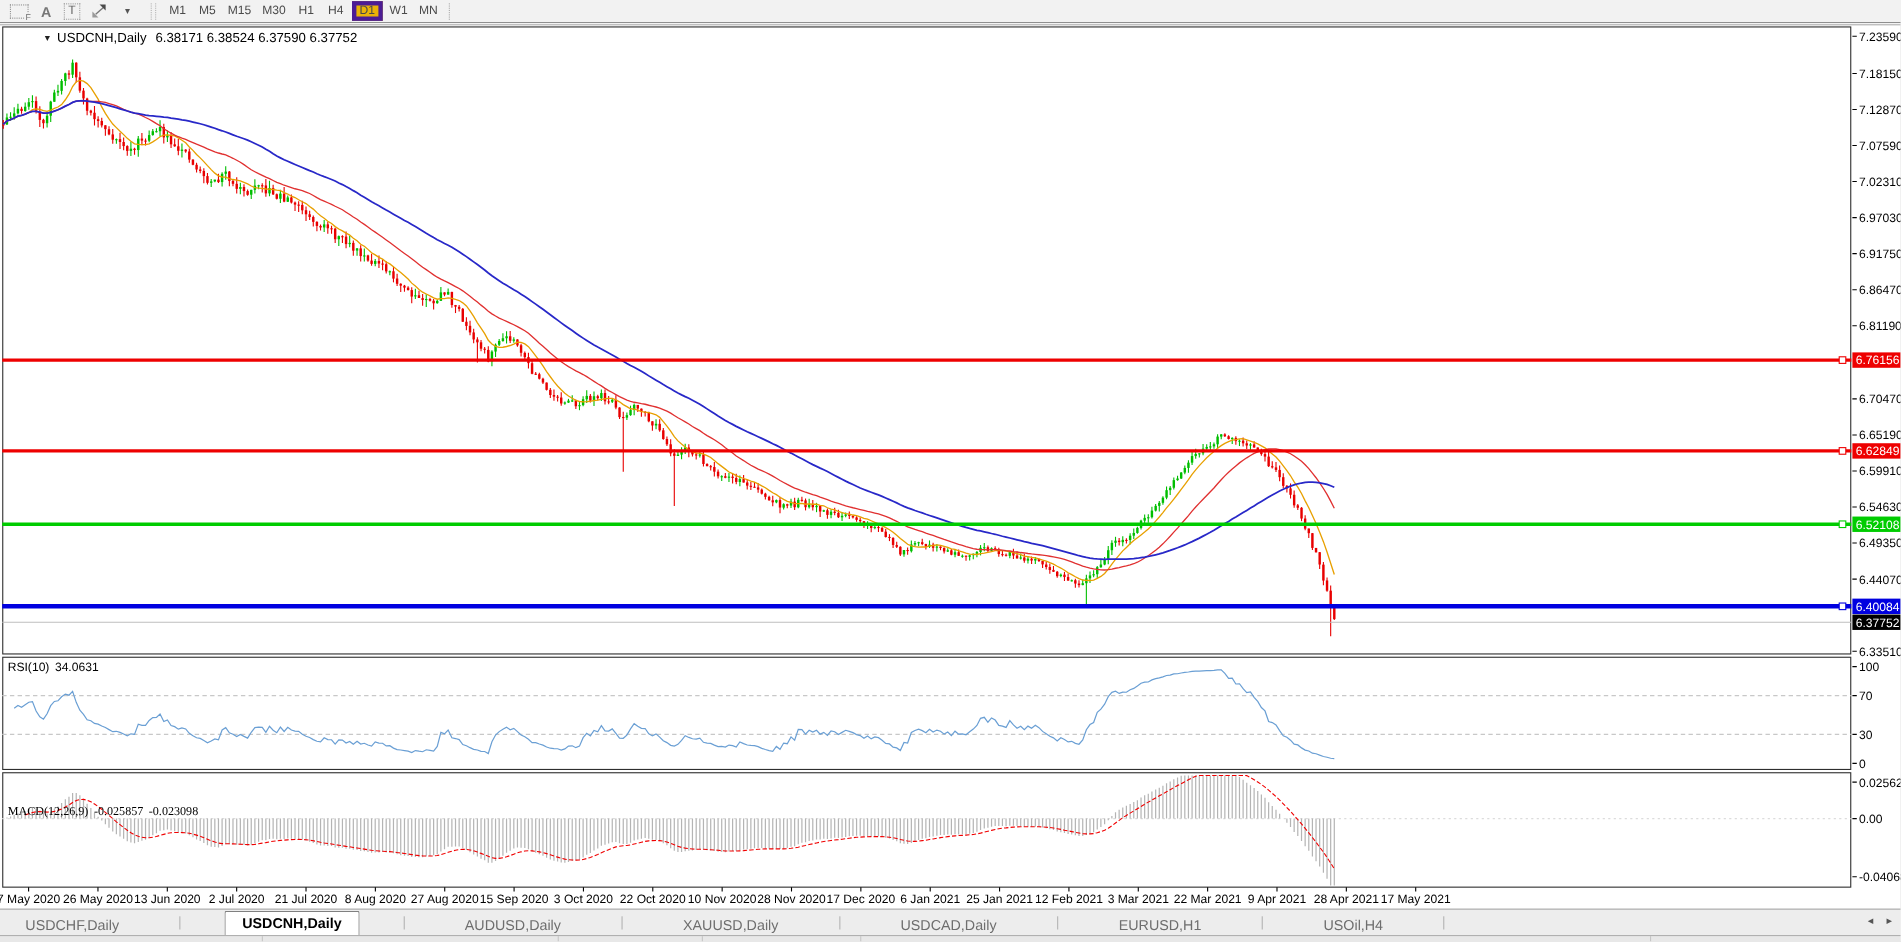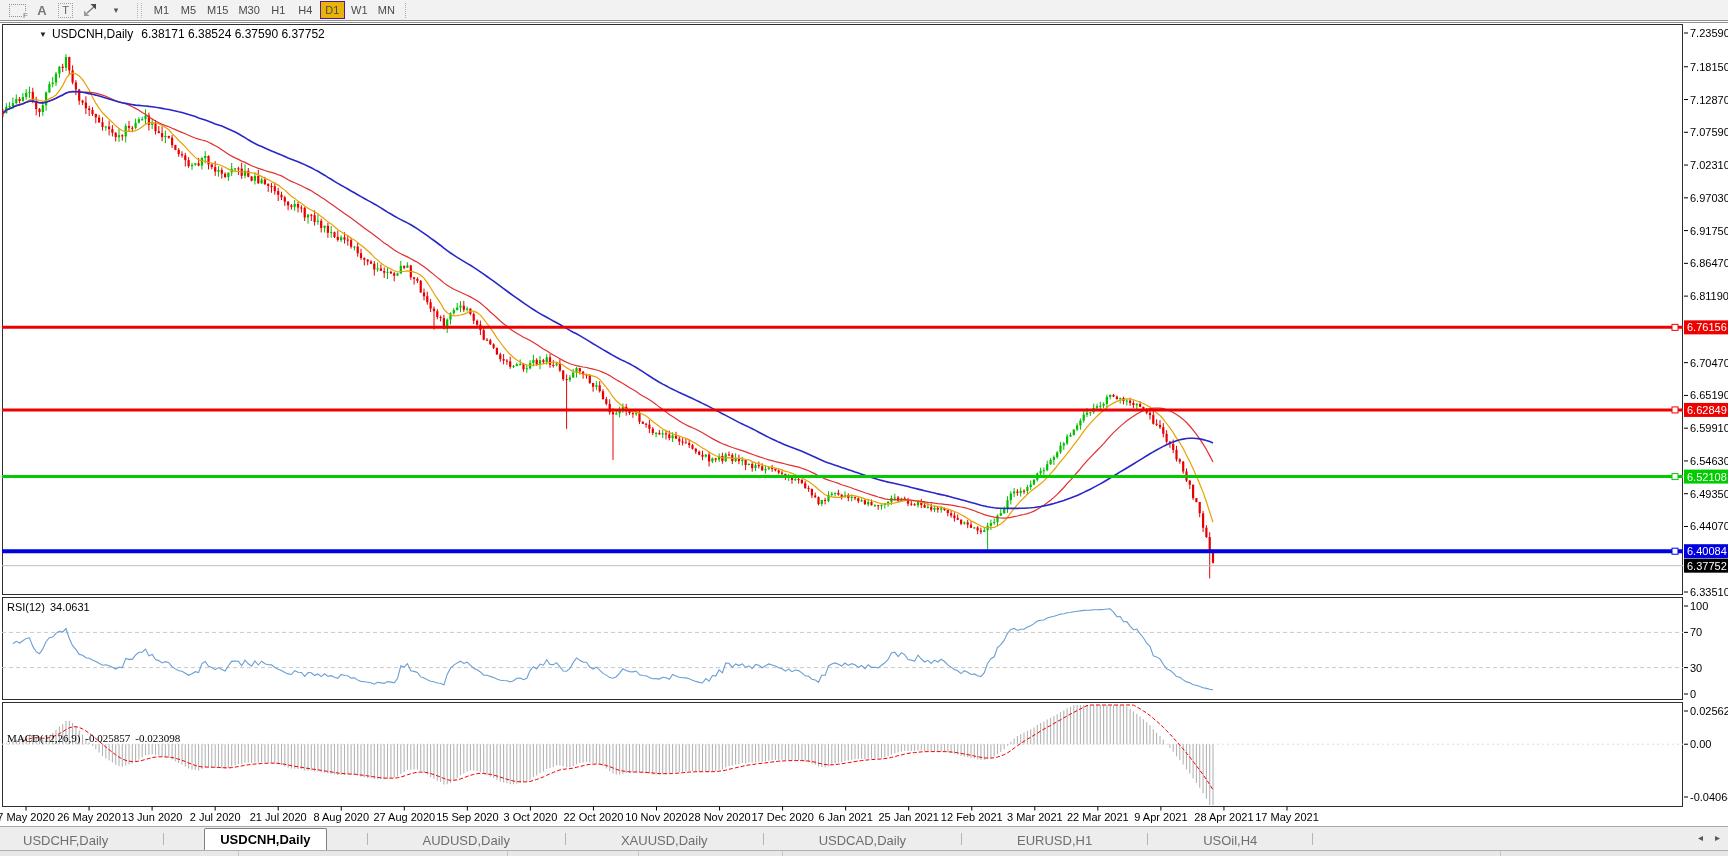--- a/index.html
+++ b/index.html
@@ -5,21 +5,21 @@
   html,body{margin:0;padding:0;background:#d8d8d8;font-family:"Liberation Sans",sans-serif;}
   #app{position:relative;width:1728px;height:856px;background:#ffffff;overflow:hidden;}
 
   
   .toolbar{position:absolute;top:0;left:0;width:1728px;height:21px;background:#f2f2f2;
            border-bottom:1px solid #8f8f8f;display:flex;align-items:center;padding-left:4px;box-sizing:border-box;}
   .tbtn{display:flex;align-items:center;justify-content:center;height:18px;min-width:20px;margin:0 1px;
         font-family:"Liberation Sans",sans-serif;font-size:12px;color:#666;background:transparent;border:1px solid transparent;padding:0 3px;}
   .tbtn.abtn{font-size:13px;font-weight:bold;color:#777;}
   .tbtn.tf{font-size:11px;color:#4a4a4a;min-width:25px;}
-  .tbtn.tf.active{background:#eab308;border:1px solid #4c1d95;}
+  .tbtn.tf.active{background:#eab308;border:4px solid #4c1d95;}
   .sep{width:0;height:15px;border-left:1px dotted #a8a8a8;margin:0 5px;}
   .grip{width:3px;height:15px;border-left:1px dotted #b4b4b4;border-right:1px dotted #b4b4b4;margin:0 6px 0 10px;}
   .ficon{width:15px;height:11px;border:1px dotted #909090;position:relative;display:inline-block;}
   .fletter{font-size:8px;color:#707070;position:absolute;right:-3px;bottom:-4px;background:#f2f2f2;line-height:1;padding-left:1px;}
   .tbox{width:13px;height:13px;border:1px dotted #a0a0a0;display:flex;align-items:center;justify-content:center;
         font-size:11px;color:#666;}
   .caret{font-size:9px;color:#555;}
 
   
   .chart-title{position:absolute;left:8px;top:27px;font-size:12px;color:#000;z-index:5;white-space:nowrap;margin-left:31px;}
@@ -1324,21 +1324,21 @@
         <text x="1223.95" y="821" fill="#000" font-size="11px" text-anchor="middle">28 Apr 2021</text>
         <line x1="1287" y1="806.5" x2="1287" y2="810.5" stroke="#000"></line>
         <text x="1287" y="821" fill="#000" font-size="11px" text-anchor="middle">17 May 2021</text>
       </g>
     </svg>
 
   <div class="chart-title">
     <span class="dd">▼</span><span>USDCNH,Daily</span><span class="ohlc">6.38171 6.38524 6.37590 6.37752</span>
   </div>
   <div class="ind-label" id="rsi-label">
-    <span>RSI(12)</span><span>34.0631</span>
+    <span>RSI(10)</span><span>34.0631</span>
   </div>
   <div class="ind-label" id="macd-label">
     <span>MACD(12,26,9)</span><span>-0.025857</span><span>-0.023098</span>
   </div>
 
   <div class="tabbar">
     <div class="tabs">
         <div class="tab">USDCHF,Daily</div>
         <div class="tabdiv"></div>
         <div class="tab active">USDCNH,Daily</div>

